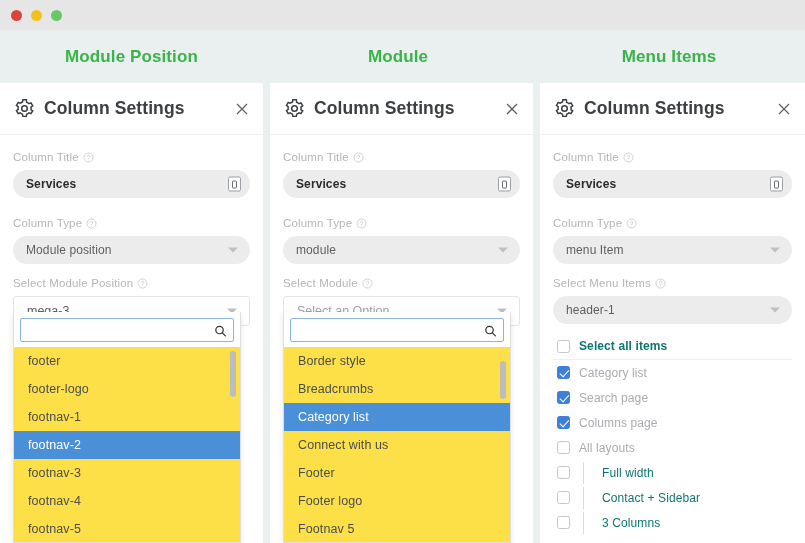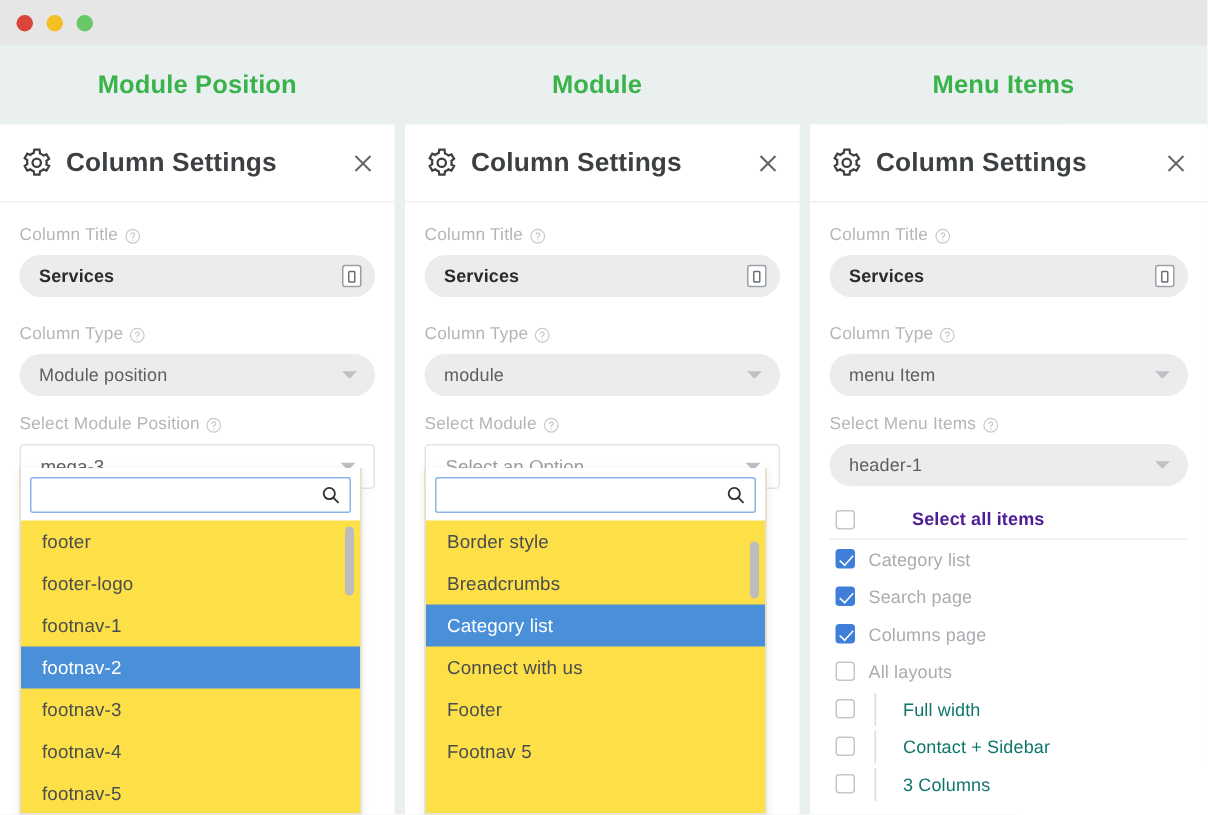--- a/index.html
+++ b/index.html
@@ -148,21 +148,21 @@
     width: 13px; height: 13px; border: 1.5px solid #c4c7ca; border-radius: 2.5px;
     background: #fff; flex: 0 0 auto; position: relative;
   }
   .cb.checked { background: #3f7fd9; border-color: #3f7fd9; }
   .cb.checked::after {
     content: ""; position: absolute; left: 3.5px; top: 0.8px;
     width: 4px; height: 7.5px; border: solid #fff;
     border-width: 0 1.7px 1.7px 0; transform: rotate(42deg);
   }
   .cb-label { font-size: 12px; color: #a9acb0; letter-spacing: .1px; }
-  .cb-label.bold { font-weight: bold; color: #4c1d95; margin-left: 29px; }
+  .cb-label.bold { font-weight: bold; color: #0f766e; }
   .cb-row.indent { padding-left: 4px; }
   .indent-bar {
     width: 1px; height: 22px; background: #dcdcdc; margin: 0 9px 0 4px;
     flex: 0 0 auto;
   }
   .cb-label.sub { color: #0f766e; }
 </style>
 </head>
 <body>
 
@@ -394,20 +394,23 @@
       <div class="dd-item selected">
           <span>Category list</span>
         </div>
       <div class="dd-item">
           <span>Connect with us</span>
         </div>
       <div class="dd-item">
           <span>Footer</span>
         </div>
       <div class="dd-item">
+          <span>Footer logo</span>
+        </div>
+      <div class="dd-item">
           <span>Footnav 5</span>
         </div>
       <div class="dd-scroll" style="top:14px; height:38px;"></div>
     </div>
   </div>
 
   <div class="panel p3">
 
     <div class="panel-head">
       <span class="gear">

